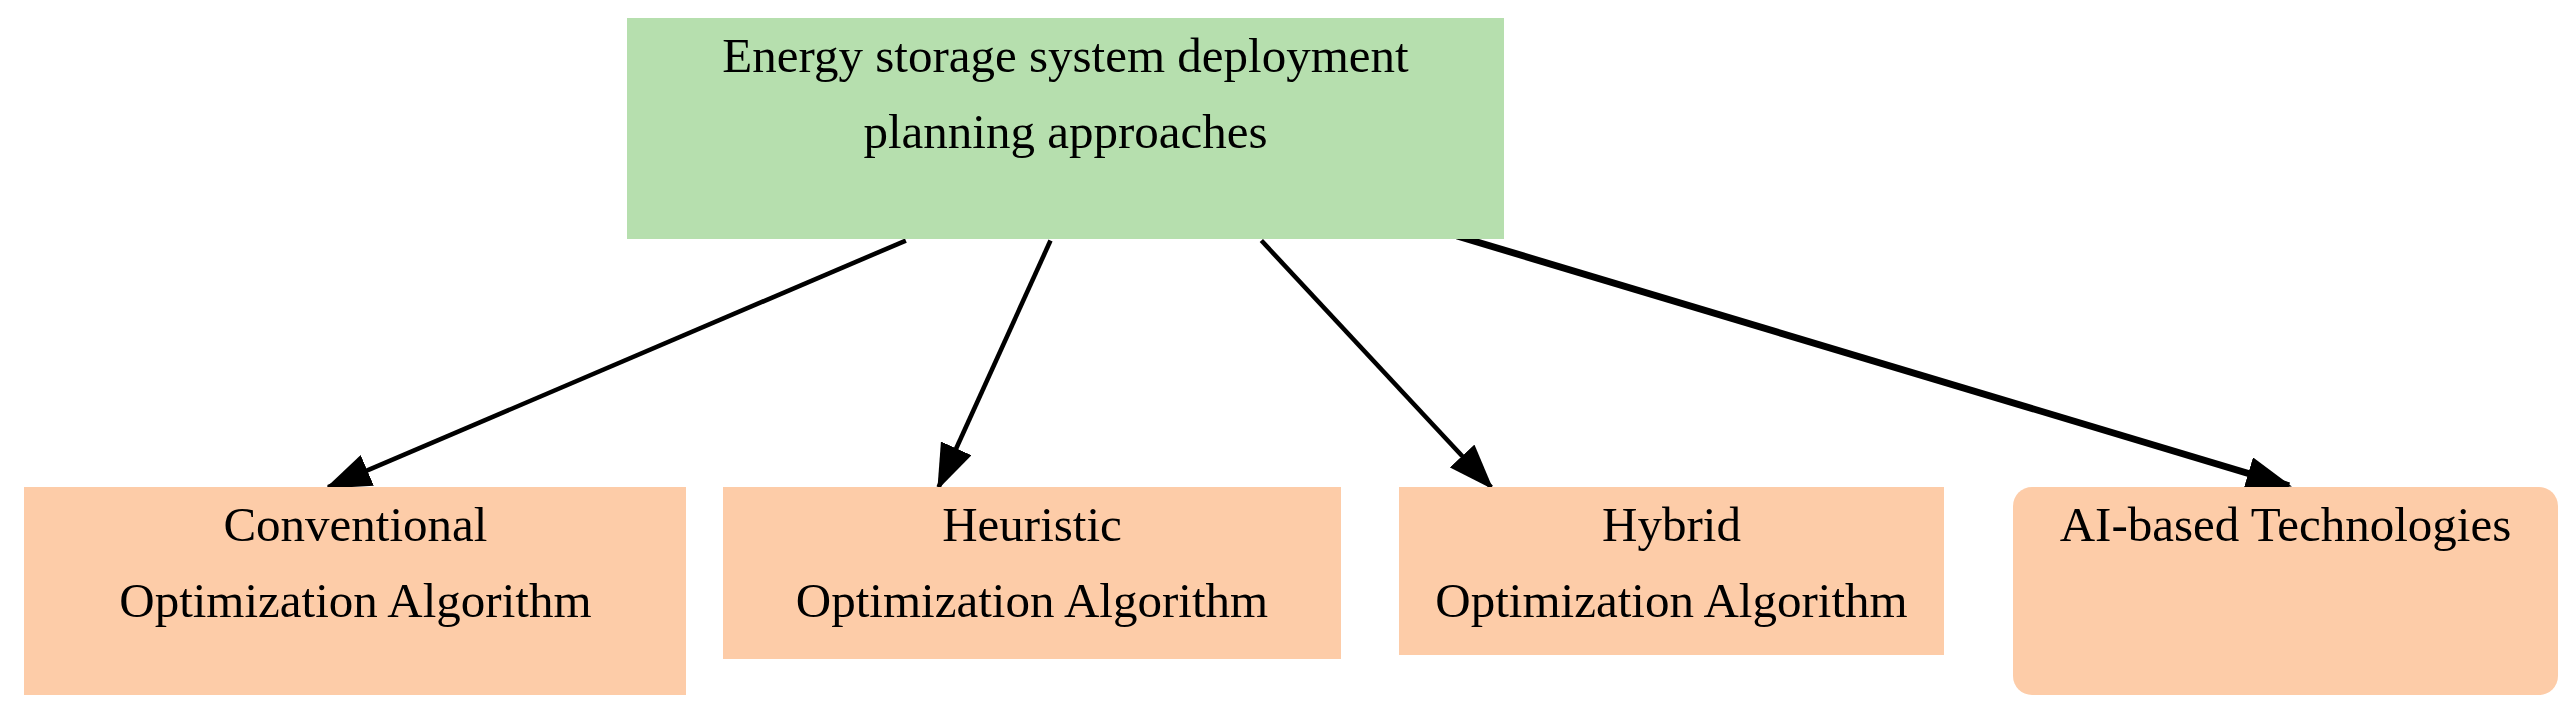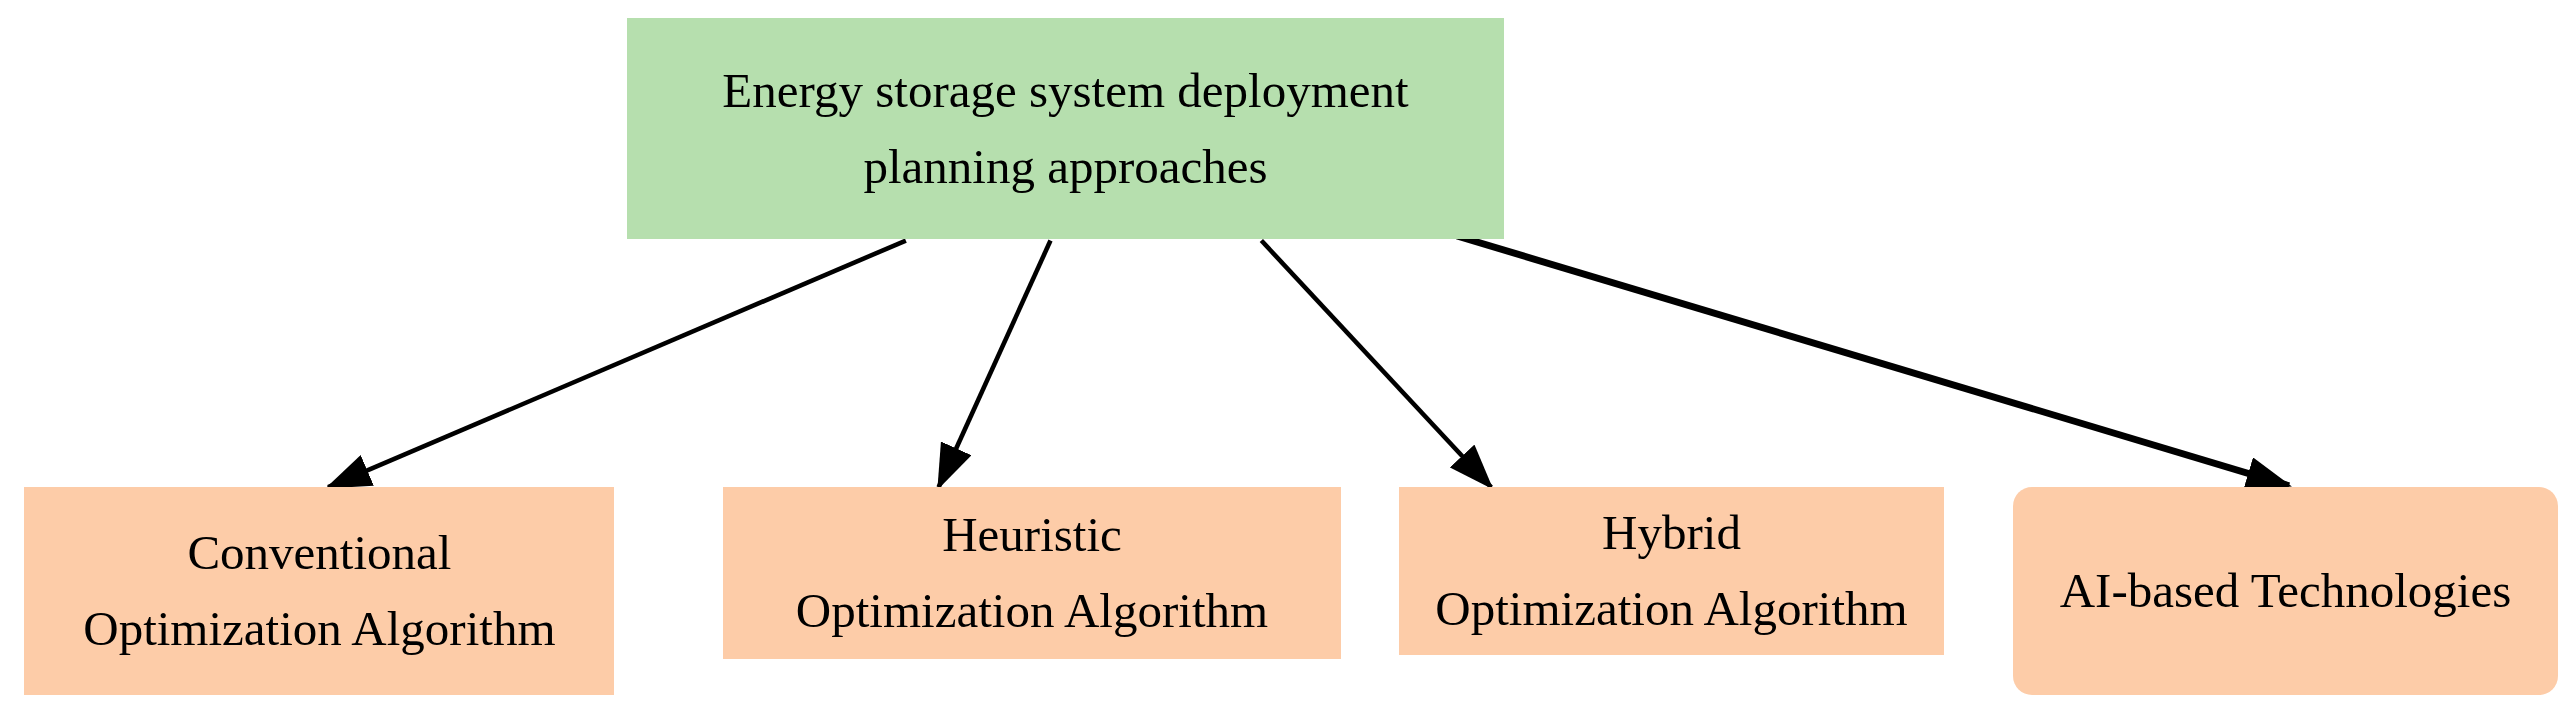--- a/index.html
+++ b/index.html
@@ -7,30 +7,30 @@
     position: relative;
     width: 2576px;
     height: 711px;
     background: #ffffff;
     font-family: "Liberation Serif", "DejaVu Serif", serif;
     overflow: hidden;
   }
   .node {
     position: absolute;
     display: flex;
-    align-items: center;
+    align-items: flex-start;
     justify-content: center;
     text-align: center;
     color: #000000;
     font-size: 49px;
     line-height: 1.55;
   }
   .node .label { white-space: pre-line; }
   .root-node  { left: 627px;  top: 18.3px;  width: 877px; height: 221px; background: #b6dfae; }
-  .child-1    { left: 24.4px;   top: 487px; width: 590px;  height: 208px; background: #fdcca8; }
+  .child-1    { left: 24.4px;   top: 487px; width: 662px;  height: 208px; background: #fdcca8; }
   .child-2    { left: 723px;  top: 487px; width: 618px;  height: 172px; background: #fdcca8; }
   .child-3    { left: 1399px; top: 487px; width: 545px;  height: 168px; background: #fdcca8; }
   .child-4    { left: 2013px; top: 487px; width: 545px;  height: 208px; background: #fdcca8; border-radius: 19px; }
   svg.edges {
     position: absolute;
     left: 0; top: 0;
     width: 2576px; height: 711px;
     pointer-events: none;
   }
 </style>

